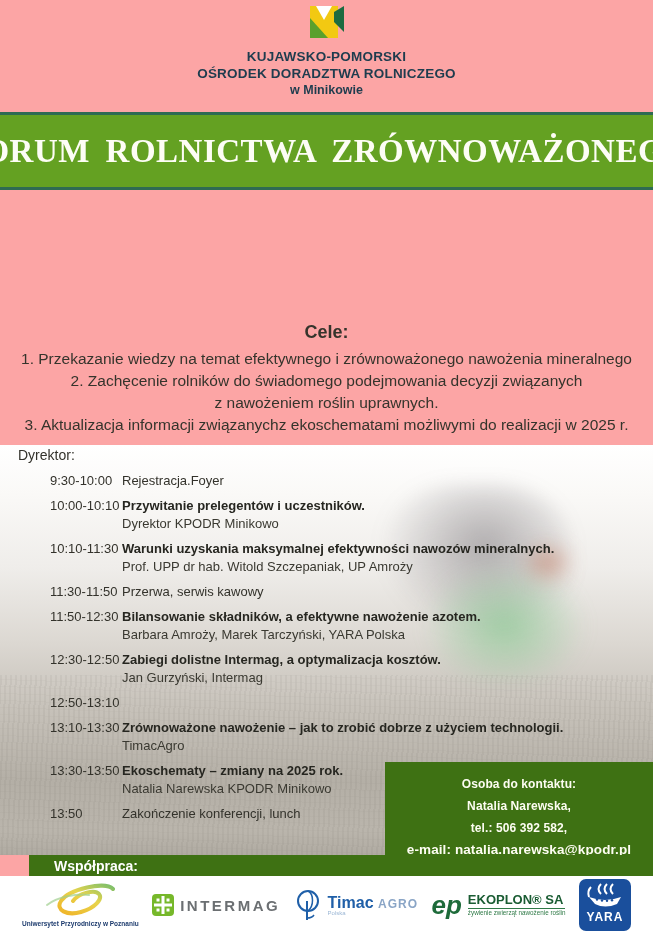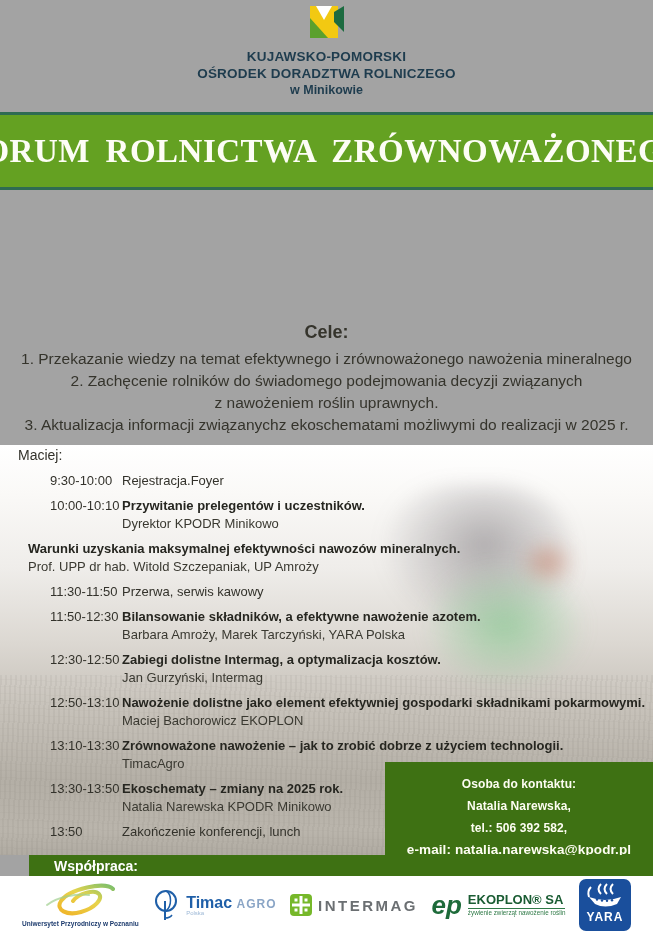--- a/index.html
+++ b/index.html
@@ -1,17 +1,17 @@
 <!DOCTYPE html>
 <html><head>
 <meta charset="utf-8">
 <style>
   html,body{margin:0;padding:0;background:#fff;}
   body{font-family:"Liberation Sans",sans-serif;}
-  .poster{position:relative;width:653px;height:934px;background:#a3a3a3;overflow:hidden;}
+  .poster{position:relative;width:653px;height:934px;background:#fca5a5;overflow:hidden;}
 
   
   .header{position:absolute;top:0;left:0;width:653px;height:112px;text-align:center;}
   .kpodr-logo{margin-top:6px;}
   .org-name{color:#1e3c4e;font-weight:bold;line-height:17px;font-size:13.5px;letter-spacing:.2px;}
   .org-sub{color:#1e3c4e;font-weight:bold;font-size:12.5px;line-height:17px;}
 
   
   .banner{position:absolute;top:112px;left:0;width:653px;height:78px;background:#64a122;
           border-top:3px solid #2e6b52;border-bottom:3px solid #2e6b52;box-sizing:border-box;
@@ -110,39 +110,40 @@
   </div>
 
   <div class="photo">
     <div class="blob blob-tractor"></div>
     <div class="blob blob-implement"></div>
     <div class="blob blob-red"></div>
     <div class="texture"></div>
   </div>
 
   <div class="program">
-    <div class="prog-heading">Maciej:</div>
+    <div class="prog-heading">Dyrektor:</div>
     <div>
     <div class="prog-row">
       <div class="prog-time">9:30-10:00</div>
       <div class="prog-body">
         <div class="prog-title">Rejestracja.Foyer</div>
 
       </div>
     </div>
 
     <div class="prog-row">
       <div class="prog-time">10:00-10:10</div>
       <div class="prog-body">
         <div class="prog-title bold">Przywitanie prelegentów i uczestników.</div>
         <div class="prog-sub">Dyrektor KPODR Minikowo</div>
       </div>
     </div>
 
     <div class="prog-row">
+      <div class="prog-time">10:10-11:30</div>
       <div class="prog-body">
         <div class="prog-title bold">Warunki uzyskania maksymalnej efektywności nawozów mineralnych.</div>
         <div class="prog-sub">Prof. UPP dr hab. Witold Szczepaniak, UP Amroży</div>
       </div>
     </div>
 
     <div class="prog-row">
       <div class="prog-time">11:30-11:50</div>
       <div class="prog-body">
         <div class="prog-title">Przerwa, serwis kawowy</div>
@@ -161,24 +162,20 @@
     <div class="prog-row">
       <div class="prog-time">12:30-12:50</div>
       <div class="prog-body">
         <div class="prog-title bold">Zabiegi dolistne Intermag, a optymalizacja kosztów.</div>
         <div class="prog-sub">Jan Gurzyński, Intermag</div>
       </div>
     </div>
 
     <div class="prog-row">
       <div class="prog-time">12:50-13:10</div>
-      <div class="prog-body">
-        <div class="prog-title bold">Nawożenie dolistne jako element efektywniej gospodarki składnikami pokarmowymi.</div>
-        <div class="prog-sub">Maciej Bachorowicz EKOPLON</div>
-      </div>
     </div>
 
     <div class="prog-row">
       <div class="prog-time">13:10-13:30</div>
       <div class="prog-body">
         <div class="prog-title bold">Zrównoważone nawożenie – jak to zrobić dobrze z użyciem technologii.</div>
         <div class="prog-sub">TimacAgro</div>
       </div>
     </div>
 
@@ -222,44 +219,44 @@
               <stop offset="100%" stop-color="#7cbf6b"></stop>
           </linearGradient>
         </defs>
         <path d="M70 6 C62 -2 26 6 18 18 C12 27 24 33 38 29 C52 25 60 16 56 11 C52 6 36 10 30 18" fill="none" stroke="url(#uppg)" stroke-width="4" stroke-linecap="round"></path>
         <path d="M4 22 C14 14 34 10 46 12" fill="none" stroke="#9fce8f" stroke-width="2" stroke-linecap="round" opacity=".7"></path>
       </svg>
       <span class="upp-caption">Uniwersytet Przyrodniczy w Poznaniu</span>
     </div>
 
     <div class="logo">
-      <svg width="28" height="34" viewBox="0 0 28 34">
-        <circle cx="14" cy="13" r="10" fill="none" stroke="#1f5fa8" stroke-width="2"></circle>
-        <path d="M14 3 C20 6 20 18 14 23" fill="none" stroke="#1f5fa8" stroke-width="1.5"></path>
-        <path d="M13 13 L13 32" stroke="#1f5fa8" stroke-width="2"></path>
-        <path d="M13 30 Q18 30 20 27" fill="none" stroke="#1f5fa8" stroke-width="1.5"></path>
-      </svg>
-      <span>
-        <span class="timac-text">Timac</span>
-        <span class="timac-agro">AGRO</span>
-        <span class="timac-pl">Polska</span>
-      </span>
-    </div>
-
-    <div class="logo">
       <svg width="22" height="22" viewBox="0 0 22 22">
         <rect x="0" y="0" width="22" height="22" rx="4" fill="#76b82a"></rect>
         <rect x="9.5" y="2" width="3" height="18" fill="#fff"></rect>
         <rect x="2" y="9.5" width="18" height="3" fill="#fff"></rect>
         <rect x="4.5" y="4.5" width="3" height="3" fill="#fff"></rect>
         <rect x="14.5" y="4.5" width="3" height="3" fill="#fff"></rect>
         <rect x="4.5" y="14.5" width="3" height="3" fill="#fff"></rect>
         <rect x="14.5" y="14.5" width="3" height="3" fill="#fff"></rect>
       </svg>
       <span class="intermag-text">INTERMAG</span>
+    </div>
+
+    <div class="logo">
+      <svg width="28" height="34" viewBox="0 0 28 34">
+        <circle cx="14" cy="13" r="10" fill="none" stroke="#1f5fa8" stroke-width="2"></circle>
+        <path d="M14 3 C20 6 20 18 14 23" fill="none" stroke="#1f5fa8" stroke-width="1.5"></path>
+        <path d="M13 13 L13 32" stroke="#1f5fa8" stroke-width="2"></path>
+        <path d="M13 30 Q18 30 20 27" fill="none" stroke="#1f5fa8" stroke-width="1.5"></path>
+      </svg>
+      <span>
+        <span class="timac-text">Timac</span>
+        <span class="timac-agro">AGRO</span>
+        <span class="timac-pl">Polska</span>
+      </span>
     </div>
 
     <div class="logo">
       <span class="ekoplon-ep">ep</span>
       <span class="ekoplon-wrap">
         <span class="ekoplon-name">EKOPLON® SA</span>
         <span class="ekoplon-tag">żywienie zwierząt nawożenie roślin</span>
       </span>
     </div>
 

